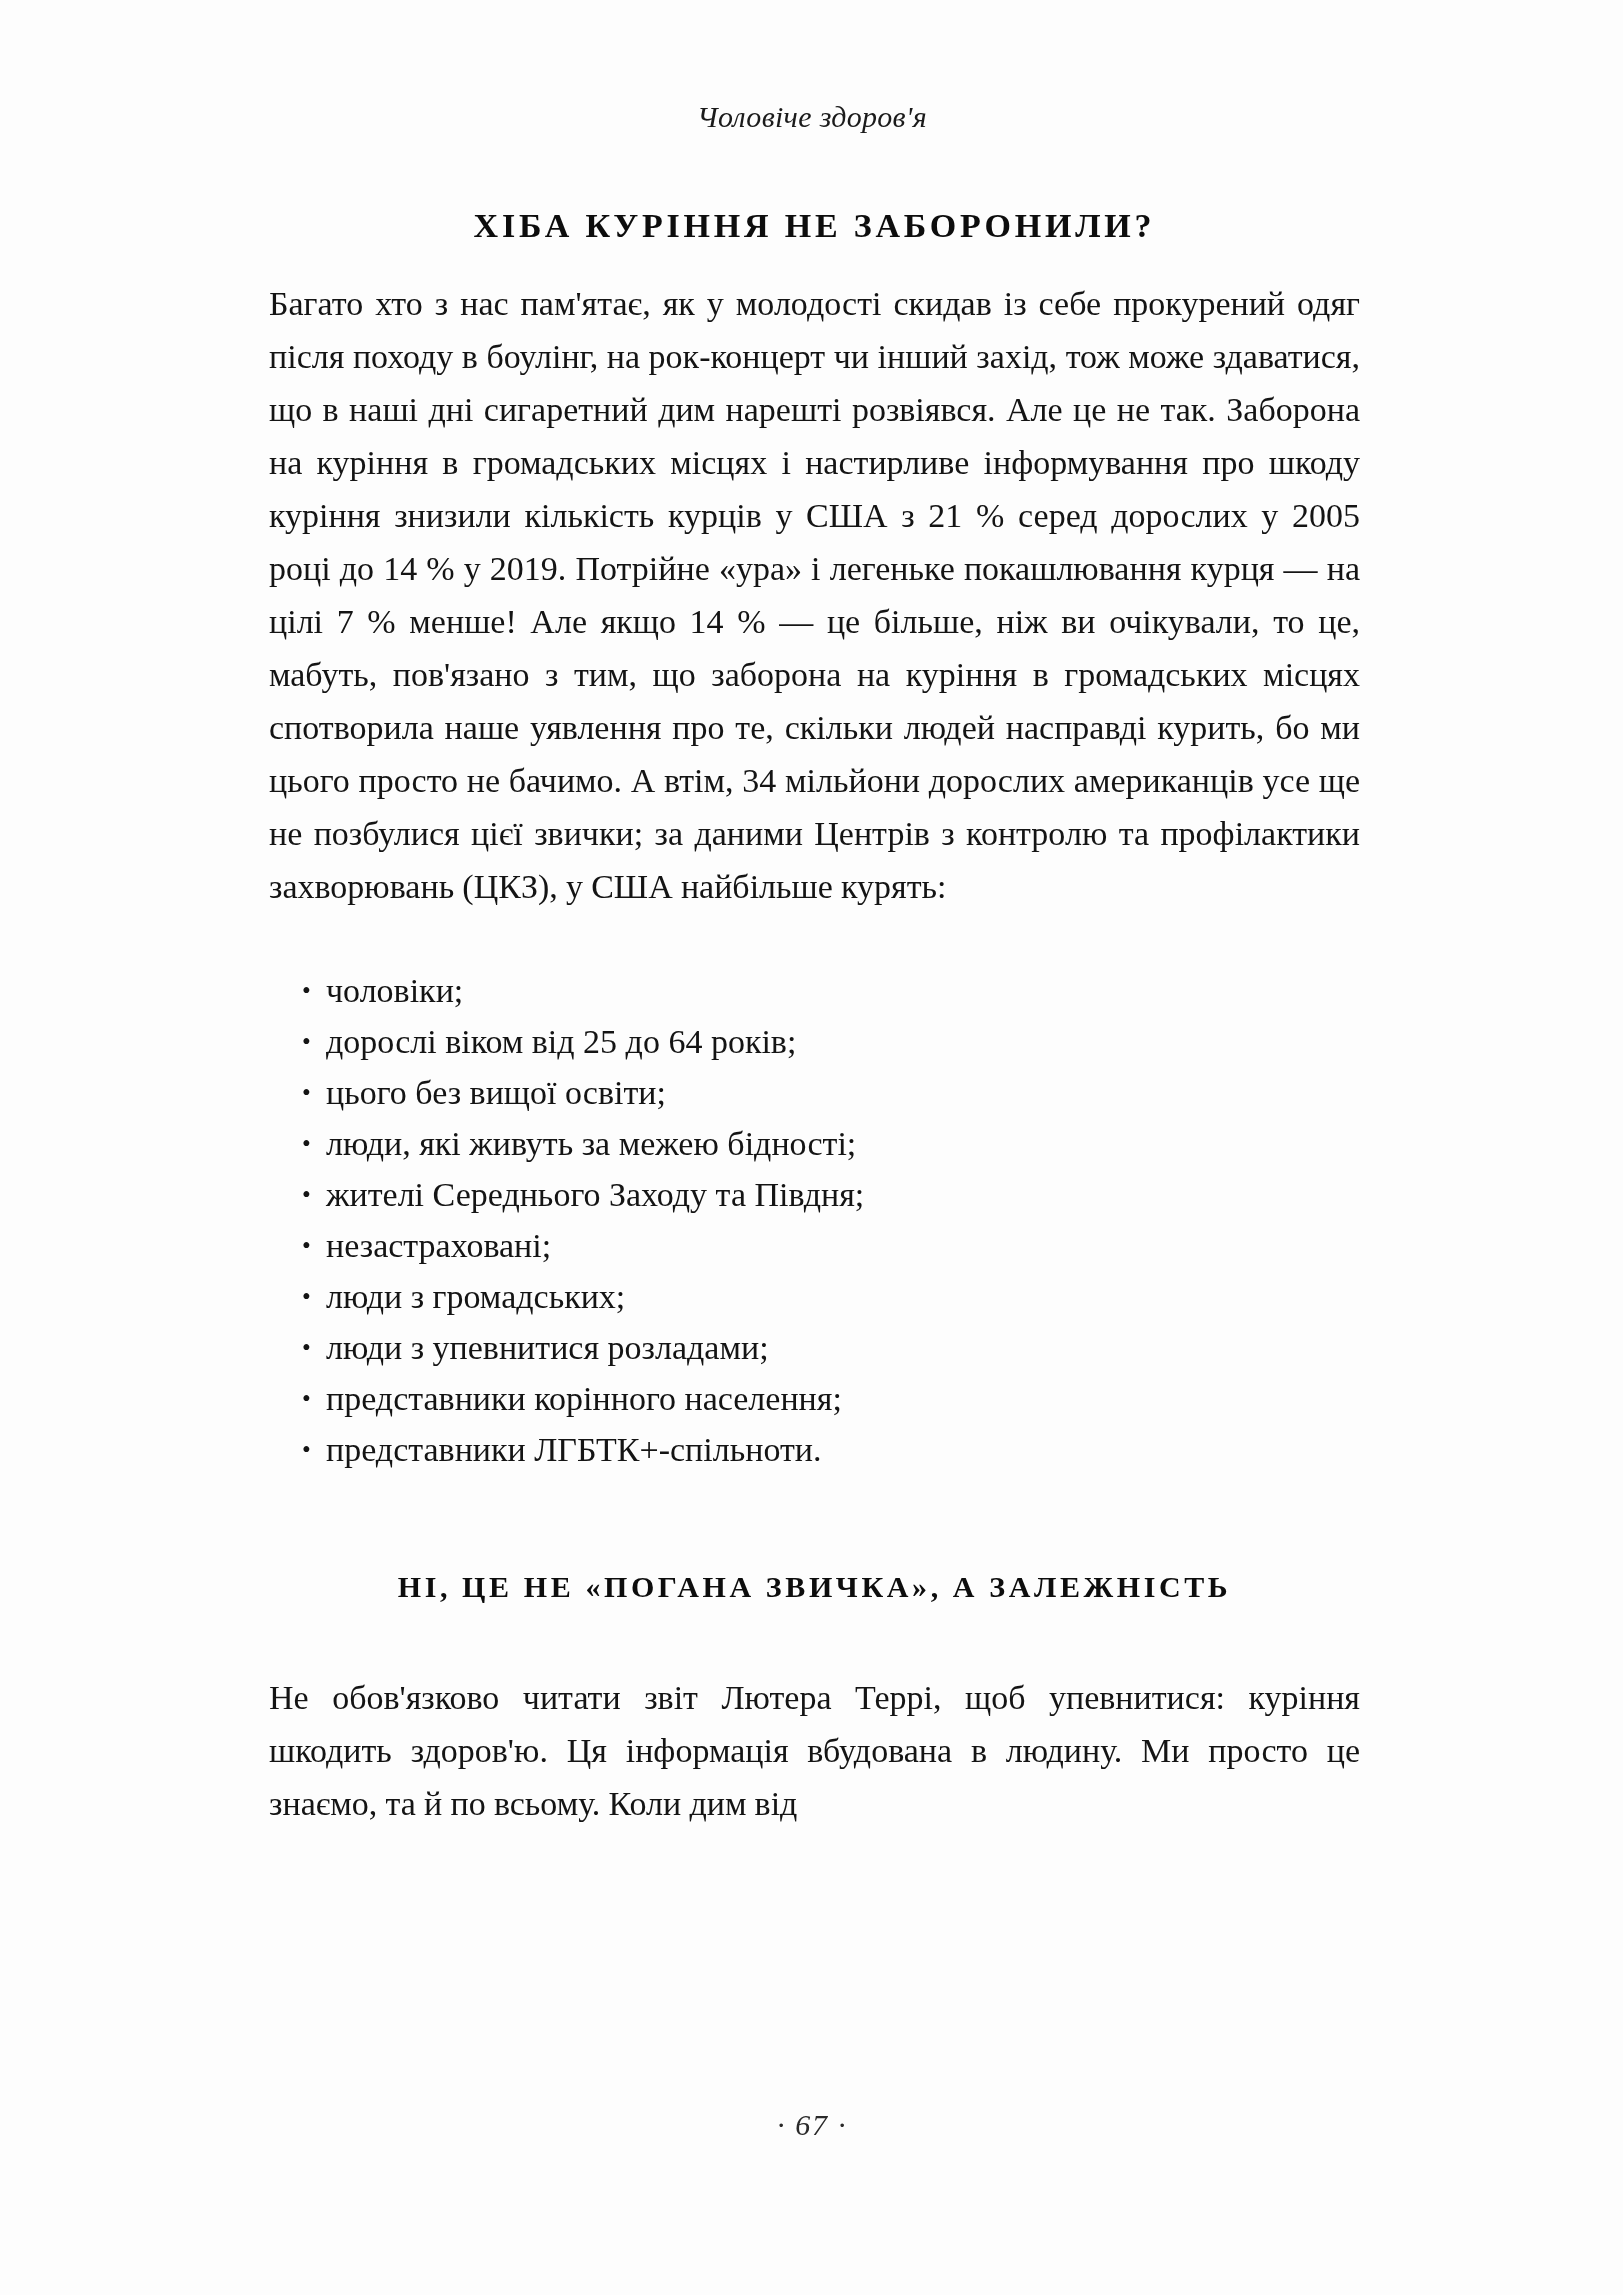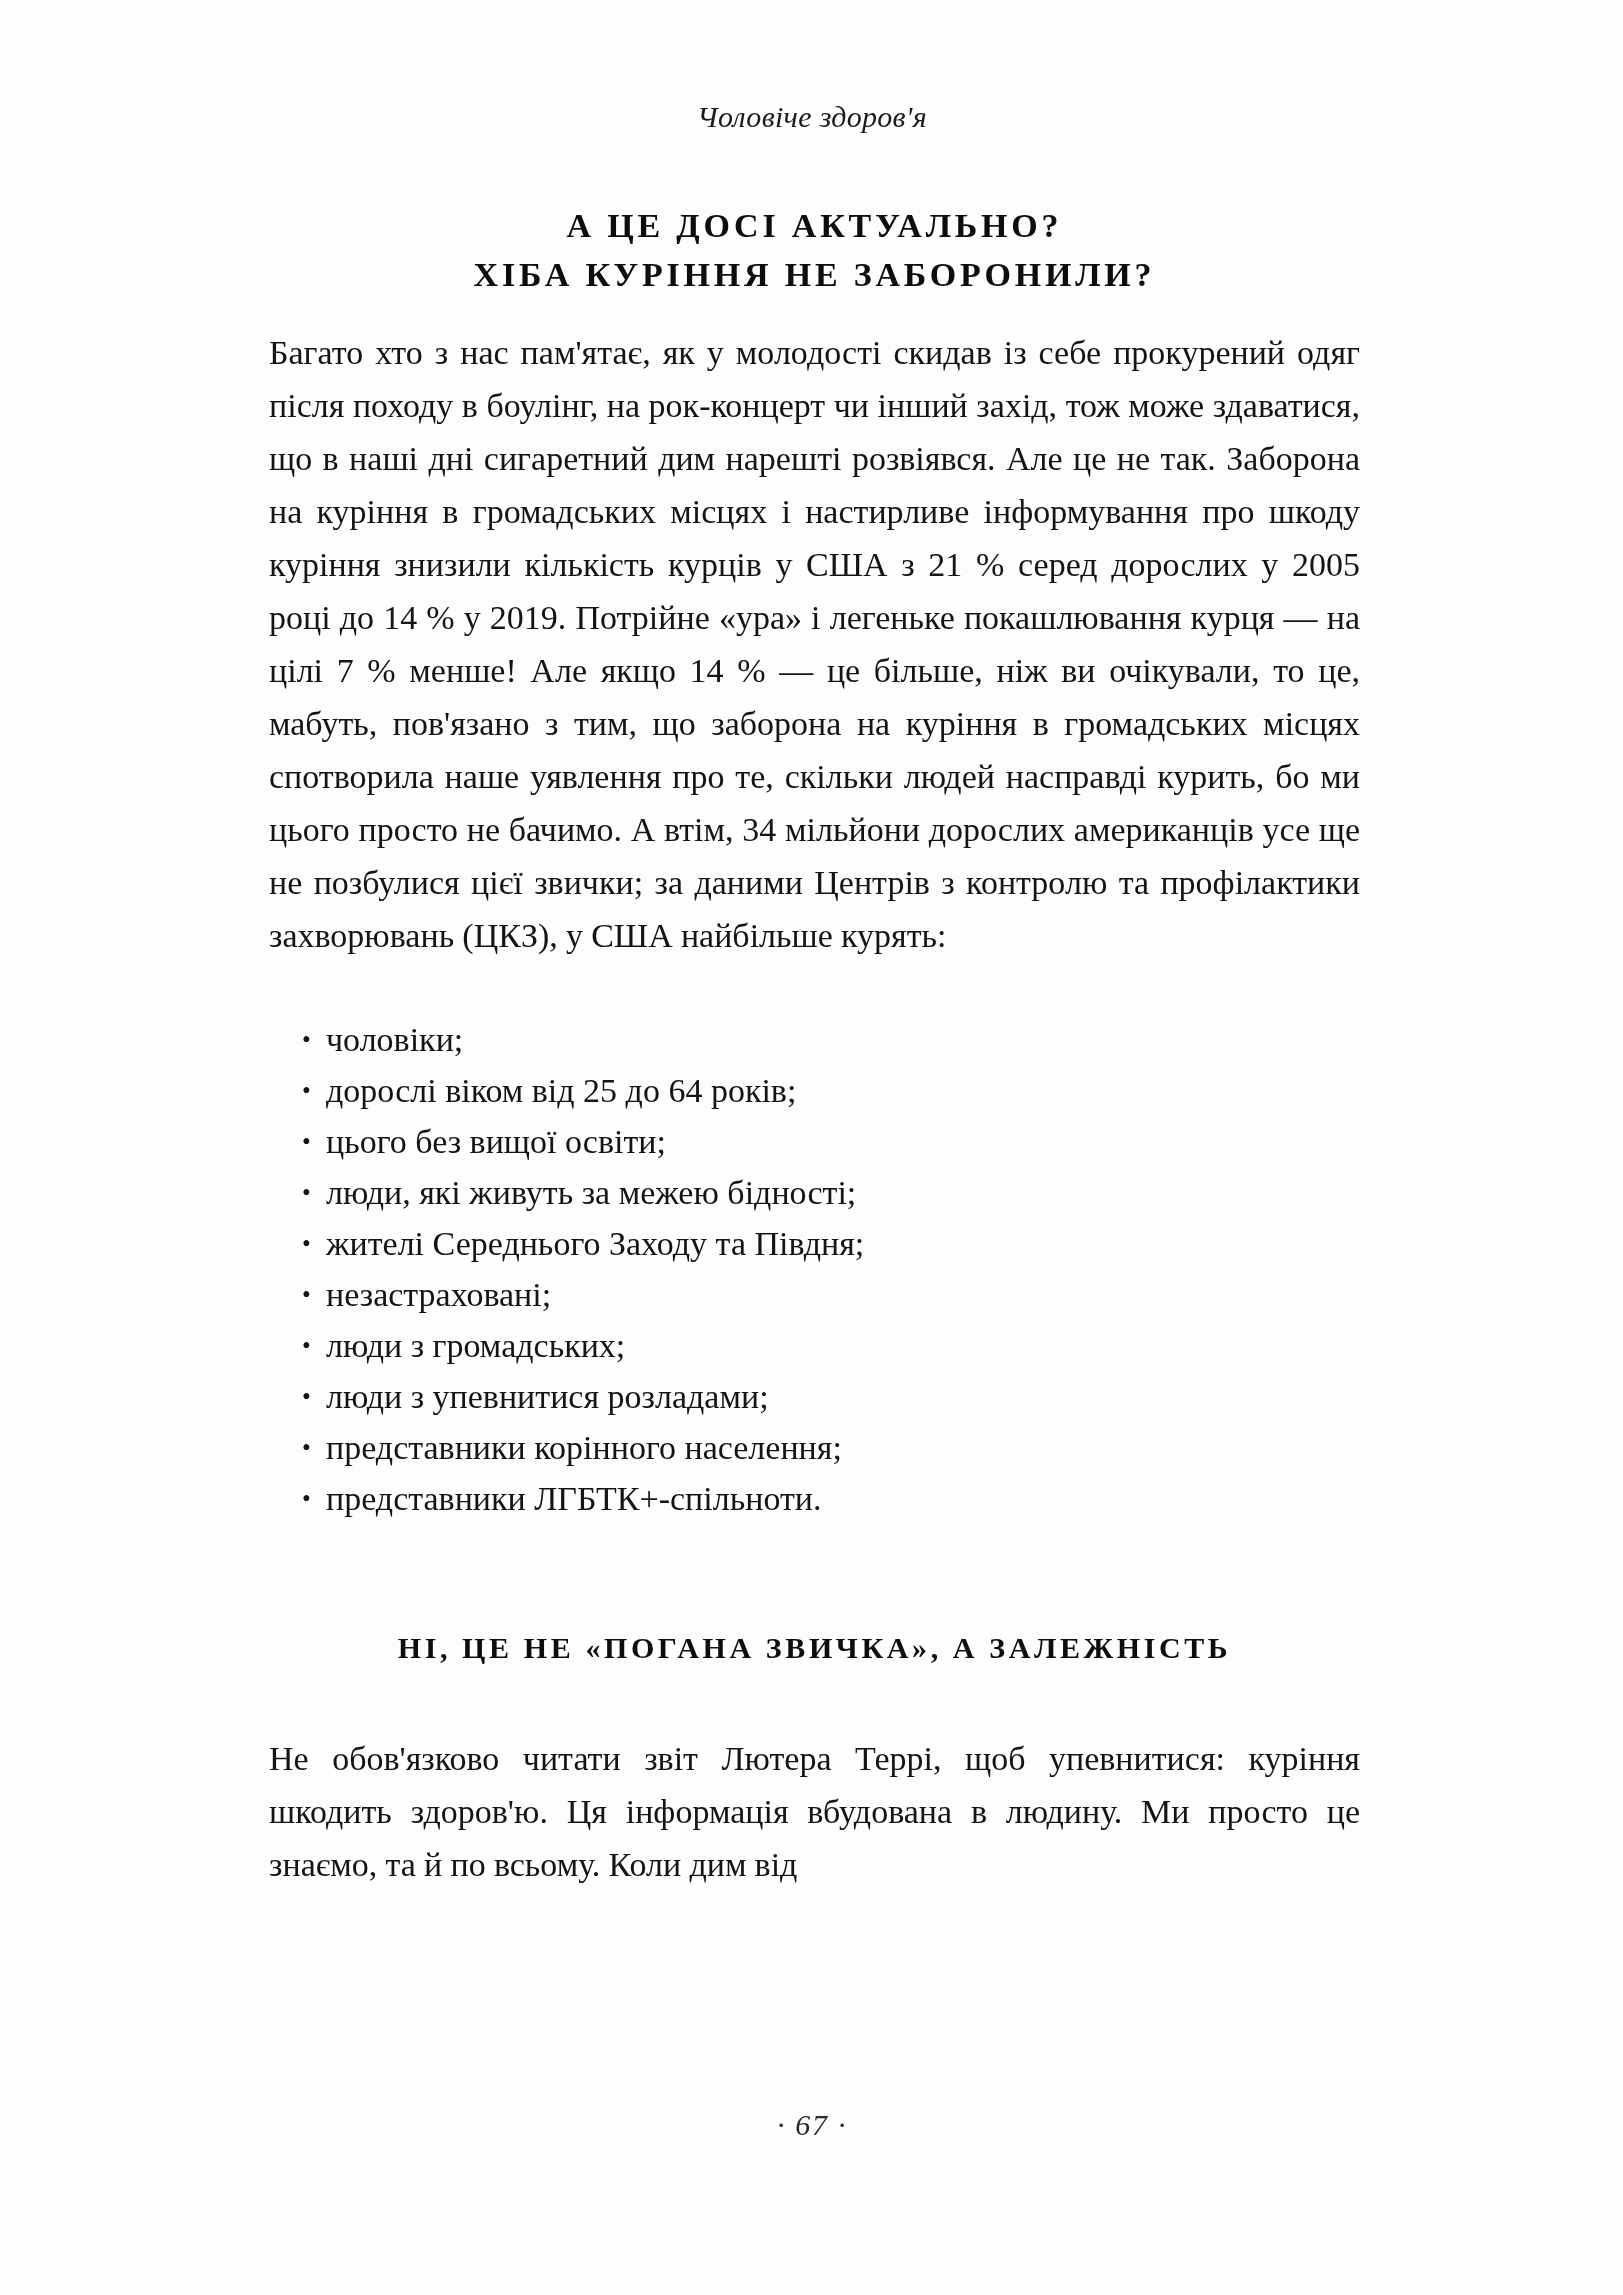--- a/index.html
+++ b/index.html
@@ -97,21 +97,21 @@
   ul.smokers-list li .bullet {
     position: absolute;
     left: 0;
     top: 0;
     font-size: 25px;
     line-height: 51px;
   }
 
   
   .section-heading {
-    margin: 12px;
+    margin: 0;
     padding-top: 91px;
     text-align: center;
     font-weight: 700;
     font-size: 30px;
     line-height: 41px;
     letter-spacing: 3.6px;
     text-transform: uppercase;
     color: #0d0d0d;
     white-space: nowrap;
   }
@@ -136,21 +136,20 @@
 </head>
 <body>
 
 <div class="page">
 
   <div class="running-header">Чоловіче здоров'я</div>
 
   <div class="column">
 
     <h1 class="chapter-title">
-      <span class="line line-1">А це досі актуально?</span>
       <span class="line line-2">Хіба куріння не заборонили?</span>
     </h1>
 
     <p class="body intro">Багато хто з нас пам'ятає, як у молодості скидав із себе прокурений одяг після походу в боулінг, на рок-концерт чи інший захід, тож може здаватися, що в наші дні сигаретний дим нарешті розвіявся. Але це не так. Заборона на куріння в громадських місцях і настирливе інформування про шкоду куріння знизили кількість курців у США з 21 % серед дорослих у 2005 році до 14 % у 2019. Потрійне «ура» і легеньке покашлювання курця — на цілі 7 % менше! Але якщо 14 % — це більше, ніж ви очікували, то це, мабуть, пов'язано з тим, що заборона на куріння в громадських місцях спотворила наше уявлення про те, скільки людей насправді курить, бо ми цього просто не бачимо. А втім, 34 мільйони дорослих американців усе ще не позбулися цієї звички; за даними Центрів з контролю та профілактики захворювань (ЦКЗ), у США найбільше курять:</p>
 
     <ul class="smokers-list">
       <li>
         <span class="bullet">•</span>
         <span>чоловіки;</span>
       </li>

